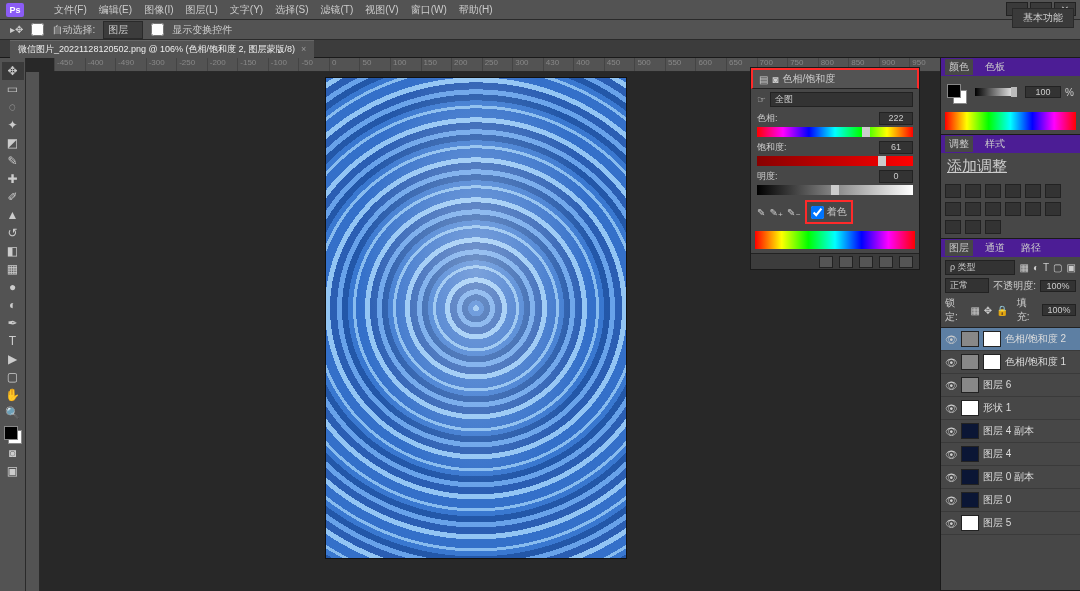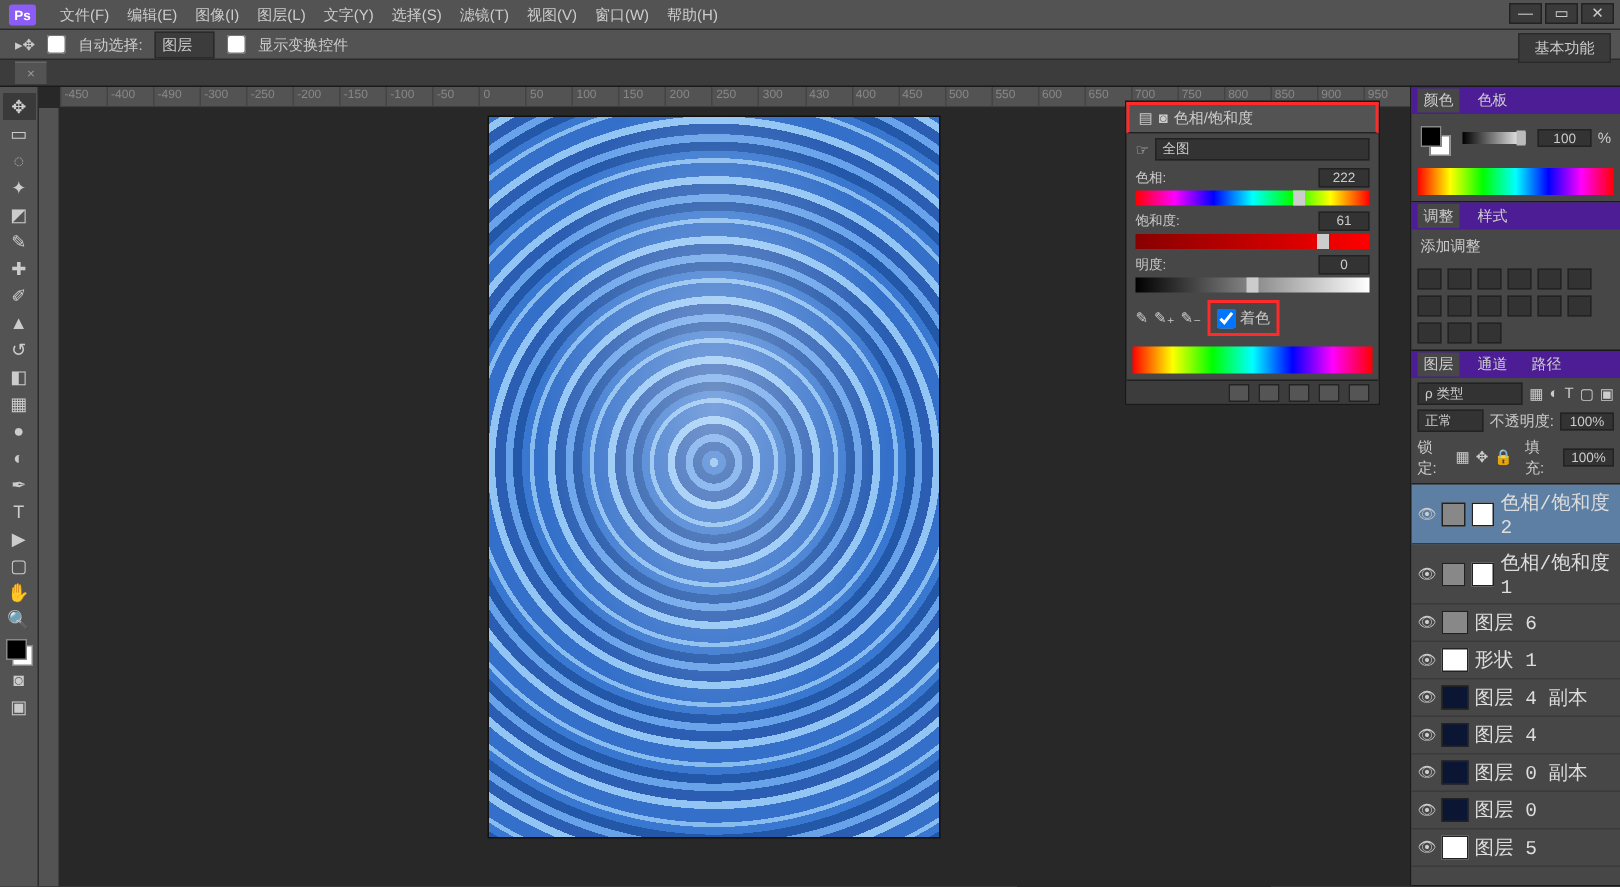--- a/index.html
+++ b/index.html
@@ -1,46 +1,46 @@
 <!DOCTYPE html>
 <html><head>
 <meta charset="utf-8">
 <style>
 * { margin: 0; padding: 0; box-sizing: border-box; font-family: "Microsoft YaHei", sans-serif; }
 body { width: 1080px; height: 591px; background: #535353; overflow: hidden; color: #ccc; font-size: 10px; position: relative; }
 
 
 .menu-bar { height: 20px; background: #535353; display: flex; align-items: center; padding: 0 6px; gap: 0; border-bottom: 1px solid #2a2a2a; }
-.menu-bar .ps-logo { width: 18px; height: 14px; background: #8b5cf6; color: #fff; font-weight: bold; font-size: 9px; display: flex; align-items: center; justify-content: center; border-radius: 2px; margin-right: 10px; }
+.menu-bar .ps-logo { width: 18px; height: 14px; background: #8b5cf6; color: #fff; font-weight: bold; font-size: 9px; display: flex; align-items: center; justify-content: center; border-radius: 2px; margin-right: 24px; }
 .menu-item { padding: 2px 6px; cursor: pointer; }
 .window-controls { position: absolute; right: 4px; top: 2px; display: flex; gap: 2px; }
 .window-btn { width: 22px; height: 14px; background: #3a3a3a; display: flex; align-items: center; justify-content: center; border: 1px solid #222; }
 
 
 .options-bar { height: 20px; background: #535353; display: flex; align-items: center; padding: 0 10px; gap: 8px; border-bottom: 1px solid #2a2a2a; }
 .options-bar select, .options-bar input[type=checkbox] { font-size: 10px; }
 .option-select { background: #3c3c3c; border: 1px solid #2a2a2a; color: #ccc; padding: 1px 14px 1px 4px; }
-.essentials-tab { position: absolute; right: 6px; top: 22px; background: #3a3a3a; padding: 2px 10px; border: 1px solid #2a2a2a; }
+.essentials-tab { position: absolute; right: 6px; top: 8px; background: #3a3a3a; padding: 2px 10px; border: 1px solid #2a2a2a; }
 
 
 .doc-tabs { height: 18px; background: #3c3c3c; display: flex; align-items: center; padding: 0 10px; border-bottom: 1px solid #1a1a1a; }
 .doc-tab { background: #535353; padding: 2px 8px; border-top: 1px solid #666; color: #eee; font-size: 9px; display: flex; align-items: center; gap: 6px; }
 .doc-tab .close { color: #999; }
 
 
 .main { display: flex; height: calc(591px - 58px); }
 .toolbox { width: 26px; background: #535353; border-right: 1px solid #2a2a2a; display: flex; flex-direction: column; align-items: center; padding: 4px 0; gap: 0; }
 .tool { width: 22px; height: 18px; display: flex; align-items: center; justify-content: center; cursor: pointer; color: #ccc; font-size: 12px; }
 .tool.sel { background: #3a3a3a; }
 .swatch { width: 18px; height: 18px; margin-top: 4px; position: relative; }
 .swatch .fg { width: 14px; height: 14px; background: #000; border: 1px solid #888; position: absolute; top: 0; left: 0; }
 .swatch .bg { width: 14px; height: 14px; background: #fff; border: 1px solid #888; position: absolute; bottom: 0; right: 0; }
 
 .canvas-area { flex: 1; background: #282828; position: relative; overflow: hidden; }
-.ruler-h { position: absolute; top: 0; left: 14px; right: 0; height: 14px; background: #535353; border-bottom: 1px solid #2a2a2a; font-size: 8px; color: #888; display: flex; }
+.ruler-h { position: absolute; top: 0; left: 28px; right: 0; height: 14px; background: #535353; border-bottom: 1px solid #2a2a2a; font-size: 8px; color: #888; display: flex; }
 .ruler-h span { width: 40px; text-align: left; padding-left: 2px; border-left: 1px solid #444; }
 .ruler-v { position: absolute; top: 14px; left: 0; bottom: 0; width: 14px; background: #535353; border-right: 1px solid #2a2a2a; }
 .artboard { position: absolute; top: 20px; left: 300px; width: 300px; height: 480px; background: #1a3a7a;
   background-image:
     repeating-radial-gradient(circle at 50% 48%, #7aa8e0 0 3px, #2350a5 3px 8px, #0a2659 8px 14px, #5787d6 14px 19px, #132f6d 19px 26px, #86b4ea 26px 31px, #1d4698 31px 40px),
     radial-gradient(ellipse at 50% 40%, rgba(255,255,255,0.35), rgba(0,0,0,0) 55%);
   background-blend-mode: screen, normal;
   box-shadow: 0 0 0 1px #111;
 }
 .status-bar { position: absolute; bottom: 0; left: 0; right: 0; height: 16px; background: #535353; border-top: 1px solid #2a2a2a; display: flex; align-items: center; gap: 16px; padding: 0 10px; color: #ccc; font-size: 9px; }
@@ -73,21 +73,21 @@
 
 
 .layers-panel { flex: 1; display: flex; flex-direction: column; }
 .layers-list { flex: 1; overflow: auto; background: #474747; }
 .layer-row { display: flex; align-items: center; gap: 4px; padding: 3px 4px; border-bottom: 1px solid #3a3a3a; }
 .layer-row.active { background: #5d7fa3; }
 .layer-row .eye { width: 12px; text-align: center; }
 .layer-row .thumb1 { width: 18px; height: 16px; background: #888; border: 1px solid #222; }
 .layer-row .thumb2 { width: 18px; height: 16px; background: #fff; border: 1px solid #222; }
 .layer-row .thumb-dark { width: 18px; height: 16px; background: #0b1635; border: 1px solid #222; }
-.layer-row .name { font-size: 13px; color: #ddd; font-family: Liberation Mono, monospace; }
+.layer-row .name { font-size: 10px; color: #ddd; }
 .layer-controls { background: #474747; padding: 3px 4px; display: flex; flex-direction: column; gap: 3px; border-bottom: 1px solid #222; }
 .layer-controls .lc-row { display: flex; align-items: center; gap: 4px; }
 .lc-select { background: #333; border: 1px solid #222; color: #ccc; font-size: 9px; padding: 0 4px; flex: 1; }
 .lc-input { background: #333; border: 1px solid #222; color: #ccc; font-size: 9px; width: 36px; text-align: center; }
 
 .mini-slider { height: 8px; background: linear-gradient(to right, #000, #fff); margin: 4px; position: relative; }
 .mini-slider .mt { position: absolute; top: -1px; width: 6px; height: 10px; background: #bbb; }
 
 </style>
 </head>
@@ -117,20 +117,21 @@
   <input type="checkbox" style="">
   <span>自动选择:</span>
   <span class="option-select">图层</span>
   <input type="checkbox" style="">
   <span>显示变换控件</span>
 </div>
 <div class="essentials-tab">基本功能</div>
 
 <div class="doc-tabs">
   <div class="doc-tab">
+    <span>微信图片_20221128120502.png @ 106% (色相/饱和度 2, 图层蒙版/8)</span>
     <span class="close">×</span>
   </div>
 </div>
 
 <div class="main">
 
   <div class="toolbox">
     <div class="tool sel">✥</div>
     <div class="tool">▭</div>
     <div class="tool">◌</div>
@@ -214,21 +215,21 @@
         <span>%</span>
       </div>
       <div class="color-ramp"></div>
     </div>
 
     <div class="panel">
       <div class="panel-tabs">
         <span class="panel-tab active">调整</span>
         <span class="panel-tab">样式</span>
       </div>
-      <div class="panel-body" style="font-size:10px;">添加调整</div>
+      <div class="panel-body" style="font-size:15px;text-decoration:underline;">添加调整</div>
       <div class="adjust-icons">
         <div class="ai"></div>
         <div class="ai"></div>
         <div class="ai"></div>
         <div class="ai"></div>
         <div class="ai"></div>
         <div class="ai"></div>
         <div class="ai"></div>
         <div class="ai"></div>
         <div class="ai"></div>

